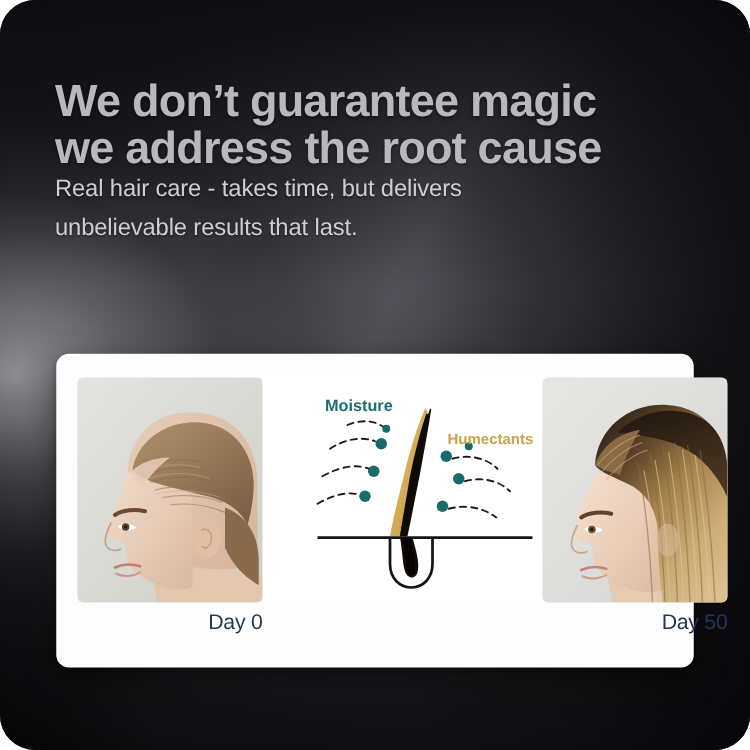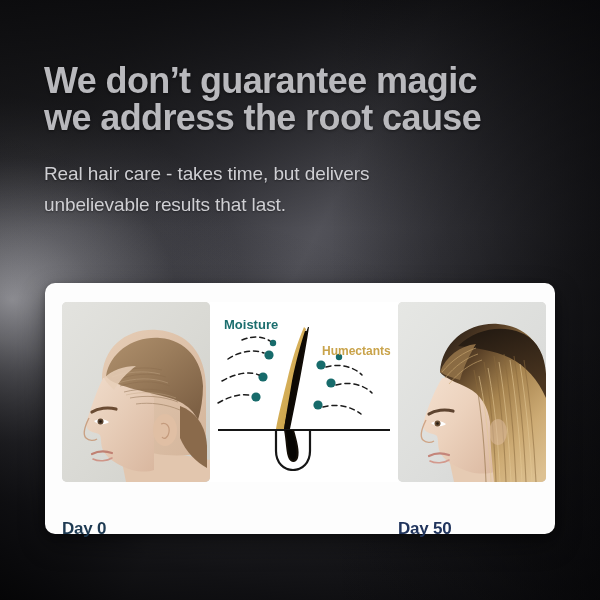--- a/index.html
+++ b/index.html
@@ -5,20 +5,21 @@
   * { margin:0; padding:0; box-sizing:border-box; }
   html, body {
     width:600px; height:600px; overflow:hidden;
     font-family:"Liberation Sans", sans-serif;
   }
   #stage {
     position:relative;
     width:600px; height:600px;
     background:#6d28d9;
     overflow:hidden;
+    border-radius:28px;
   }
   
   .bg-layer { position:absolute; inset:0; }
   .bg-base {
     background:linear-gradient(118deg,
       #1c1c1e 0%,
       #232326 16%,
       #3a3a40 34%,
       #55555c 48%,
       #3b3b41 62%,
@@ -58,21 +59,20 @@
   .headline {
     color:#b9b9bd;
     font-size:36px;
     line-height:37px;
     font-weight:bold;
     letter-spacing:-0.6px;
     text-shadow:0 1px 3px rgba(0,0,0,0.45);
     white-space:pre-line;
   }
   .subhead {
-    margin-top:22px;
     color:#cfcfd3;
     font-size:19px;
     line-height:31px;
     font-weight:normal;
     letter-spacing:-0.1px;
     text-shadow:0 1px 2px rgba(0,0,0,0.4);
     white-space:pre-line;
   }
 
   
@@ -91,37 +91,37 @@
   .photo-col { width:148px; }
   .photo {
     width:148px; height:180px;
     border-radius:5px;
     overflow:hidden;
     position:relative;
     background:#dcdcd8;
   }
   .photo svg { display:block; width:100%; height:100%; }
   .day-label {
-    text-align:left;
+    text-align:right;
     color:#1e3a52;
     font-size:17px;
-    font-weight:bold;
+    font-weight:normal;
     line-height:32px;
     letter-spacing:-0.2px;
-    margin-top:31px;
   }
   .day-label.right { color:#20345c; }
 
   .diagram-col {
     flex:1;
     height:180px;
     display:flex;
     align-items:center;
     justify-content:center;
     background:#ffffff;
+    padding-left:36px;
   }
   .diagram-col svg { display:block; }
 </style>
 </head>
 <body>
 
 <div id="stage">
 
   <div class="bg-layer bg-base"></div>
   <div class="bg-layer bg-glow"></div>

